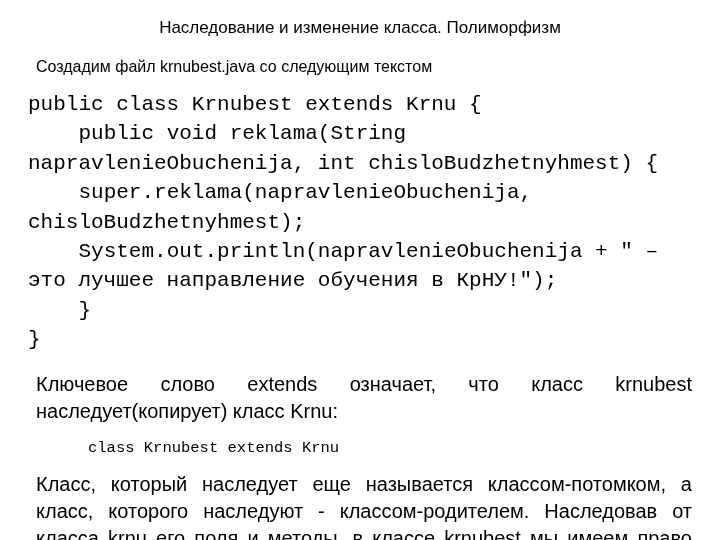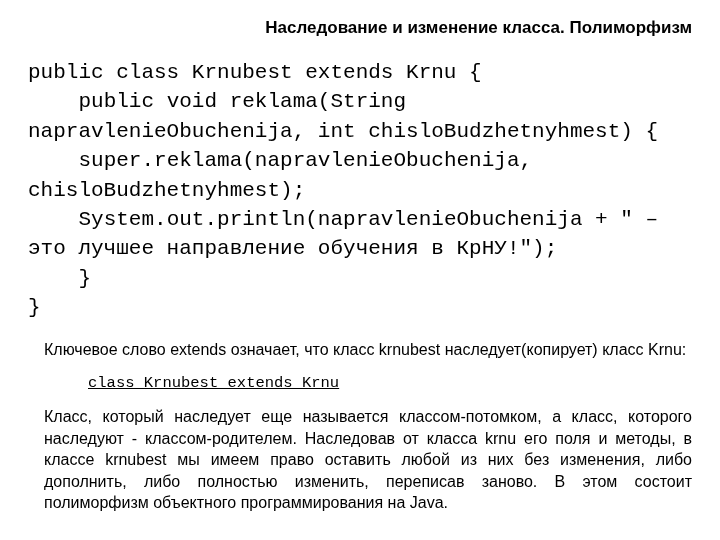--- a/index.html
+++ b/index.html
@@ -9,54 +9,54 @@
     height: 540px;
     background: #fff;
     font-family: Arial, Helvetica, sans-serif;
     color: #000;
     overflow: hidden;
   }
   .page {
     padding: 12px 28px 0 28px;
   }
   .title {
-    font-weight: bold;
+    font-weight: normal;
     font-size: 17px;
-    text-align: right;
+    text-align: center;
     margin: 6px 0 20px 0;
   }
   .intro {
     font-size: 16px;
     margin: 0 0 14px 8px;
   }
   .code {
     font-family: "Courier New", Courier, monospace;
     font-size: 21px;
     white-space: pre-wrap;
     line-height: 1.4;
     margin: 0 0 16px 0;
   }
   .para {
-    font-size: 16px;
+    font-size: 20px;
     line-height: 1.35;
     text-align: justify;
-    margin: 0 0 14px 16px;
+    margin: 0 0 14px 8px;
   }
   .snippet {
     font-family: "Courier New", Courier, monospace;
     font-size: 15.5px;
     margin: 0 0 14px 60px;
-    text-decoration: underline;
   }
 </style>
 </head>
 <body>
 
 <div class="page">
   <div class="title">Наследование и изменение класса. Полиморфизм</div>
+  <div class="intro">Создадим файл krnubest.java со следующим текстом</div>
   <div class="code">public class Krnubest extends Krnu {
     public void reklama(String napravlenieObuchenija, int chisloBudzhetnyhmest) {
     super.reklama(napravlenieObuchenija, chisloBudzhetnyhmest);
     System.out.println(napravlenieObuchenija + " – это лучшее направление обучения в КрНУ!");
     }
 }</div>
   <div class="para">Ключевое слово extends означает, что класс krnubest наследует(копирует) класс Krnu:</div>
   <div class="snippet">class Krnubest extends Krnu</div>
   <div class="para">Класс, который наследует еще называется классом-потомком, а класс, которого наследуют - классом-родителем. Наследовав от класса krnu его поля и методы, в классе krnubest мы имеем право оставить любой из них без изменения, либо дополнить, либо полностью изменить, переписав заново. В этом состоит полиморфизм объектного программирования на Java.</div>
 </div>

